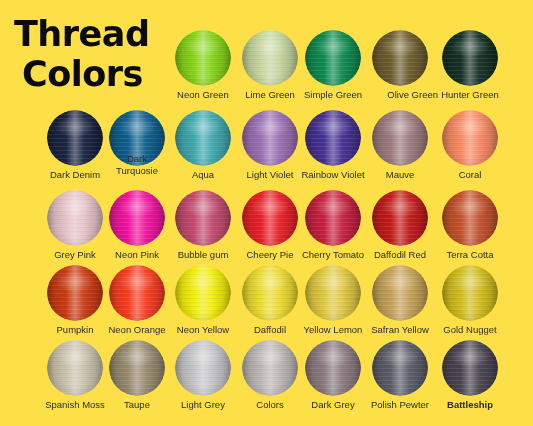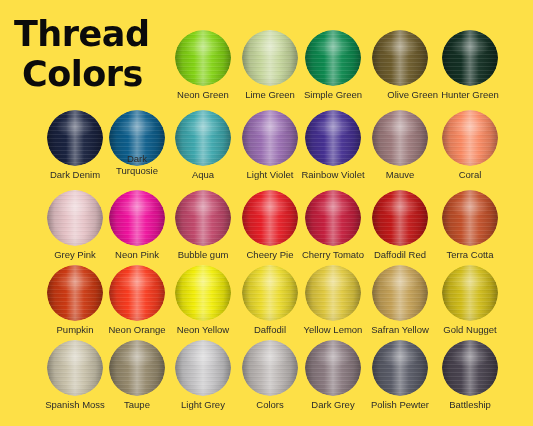--- a/index.html
+++ b/index.html
@@ -552,21 +552,21 @@
           <div class="spool">
             <div class="base" style="background: rgb(90, 92, 104);"></div>
             <div class="threads"></div>
             <div class="sheen"></div>
             <div class="glow"></div>
             <div class="shade"></div>
           </div>
         </div>
         <div class="swatch-label">Polish Pewter</div>
       </div>
-      <div class="swatch-cell" style="left: 432px;">
+      <div class="swatch-cell" style="left: 432px; font-weight: bold;">
         <div class="spool-wrap">
           <div class="spool">
             <div class="base" style="background: rgb(74, 68, 80);"></div>
             <div class="threads"></div>
             <div class="sheen"></div>
             <div class="glow"></div>
             <div class="shade"></div>
           </div>
         </div>
         <div class="swatch-label">Battleship</div>

